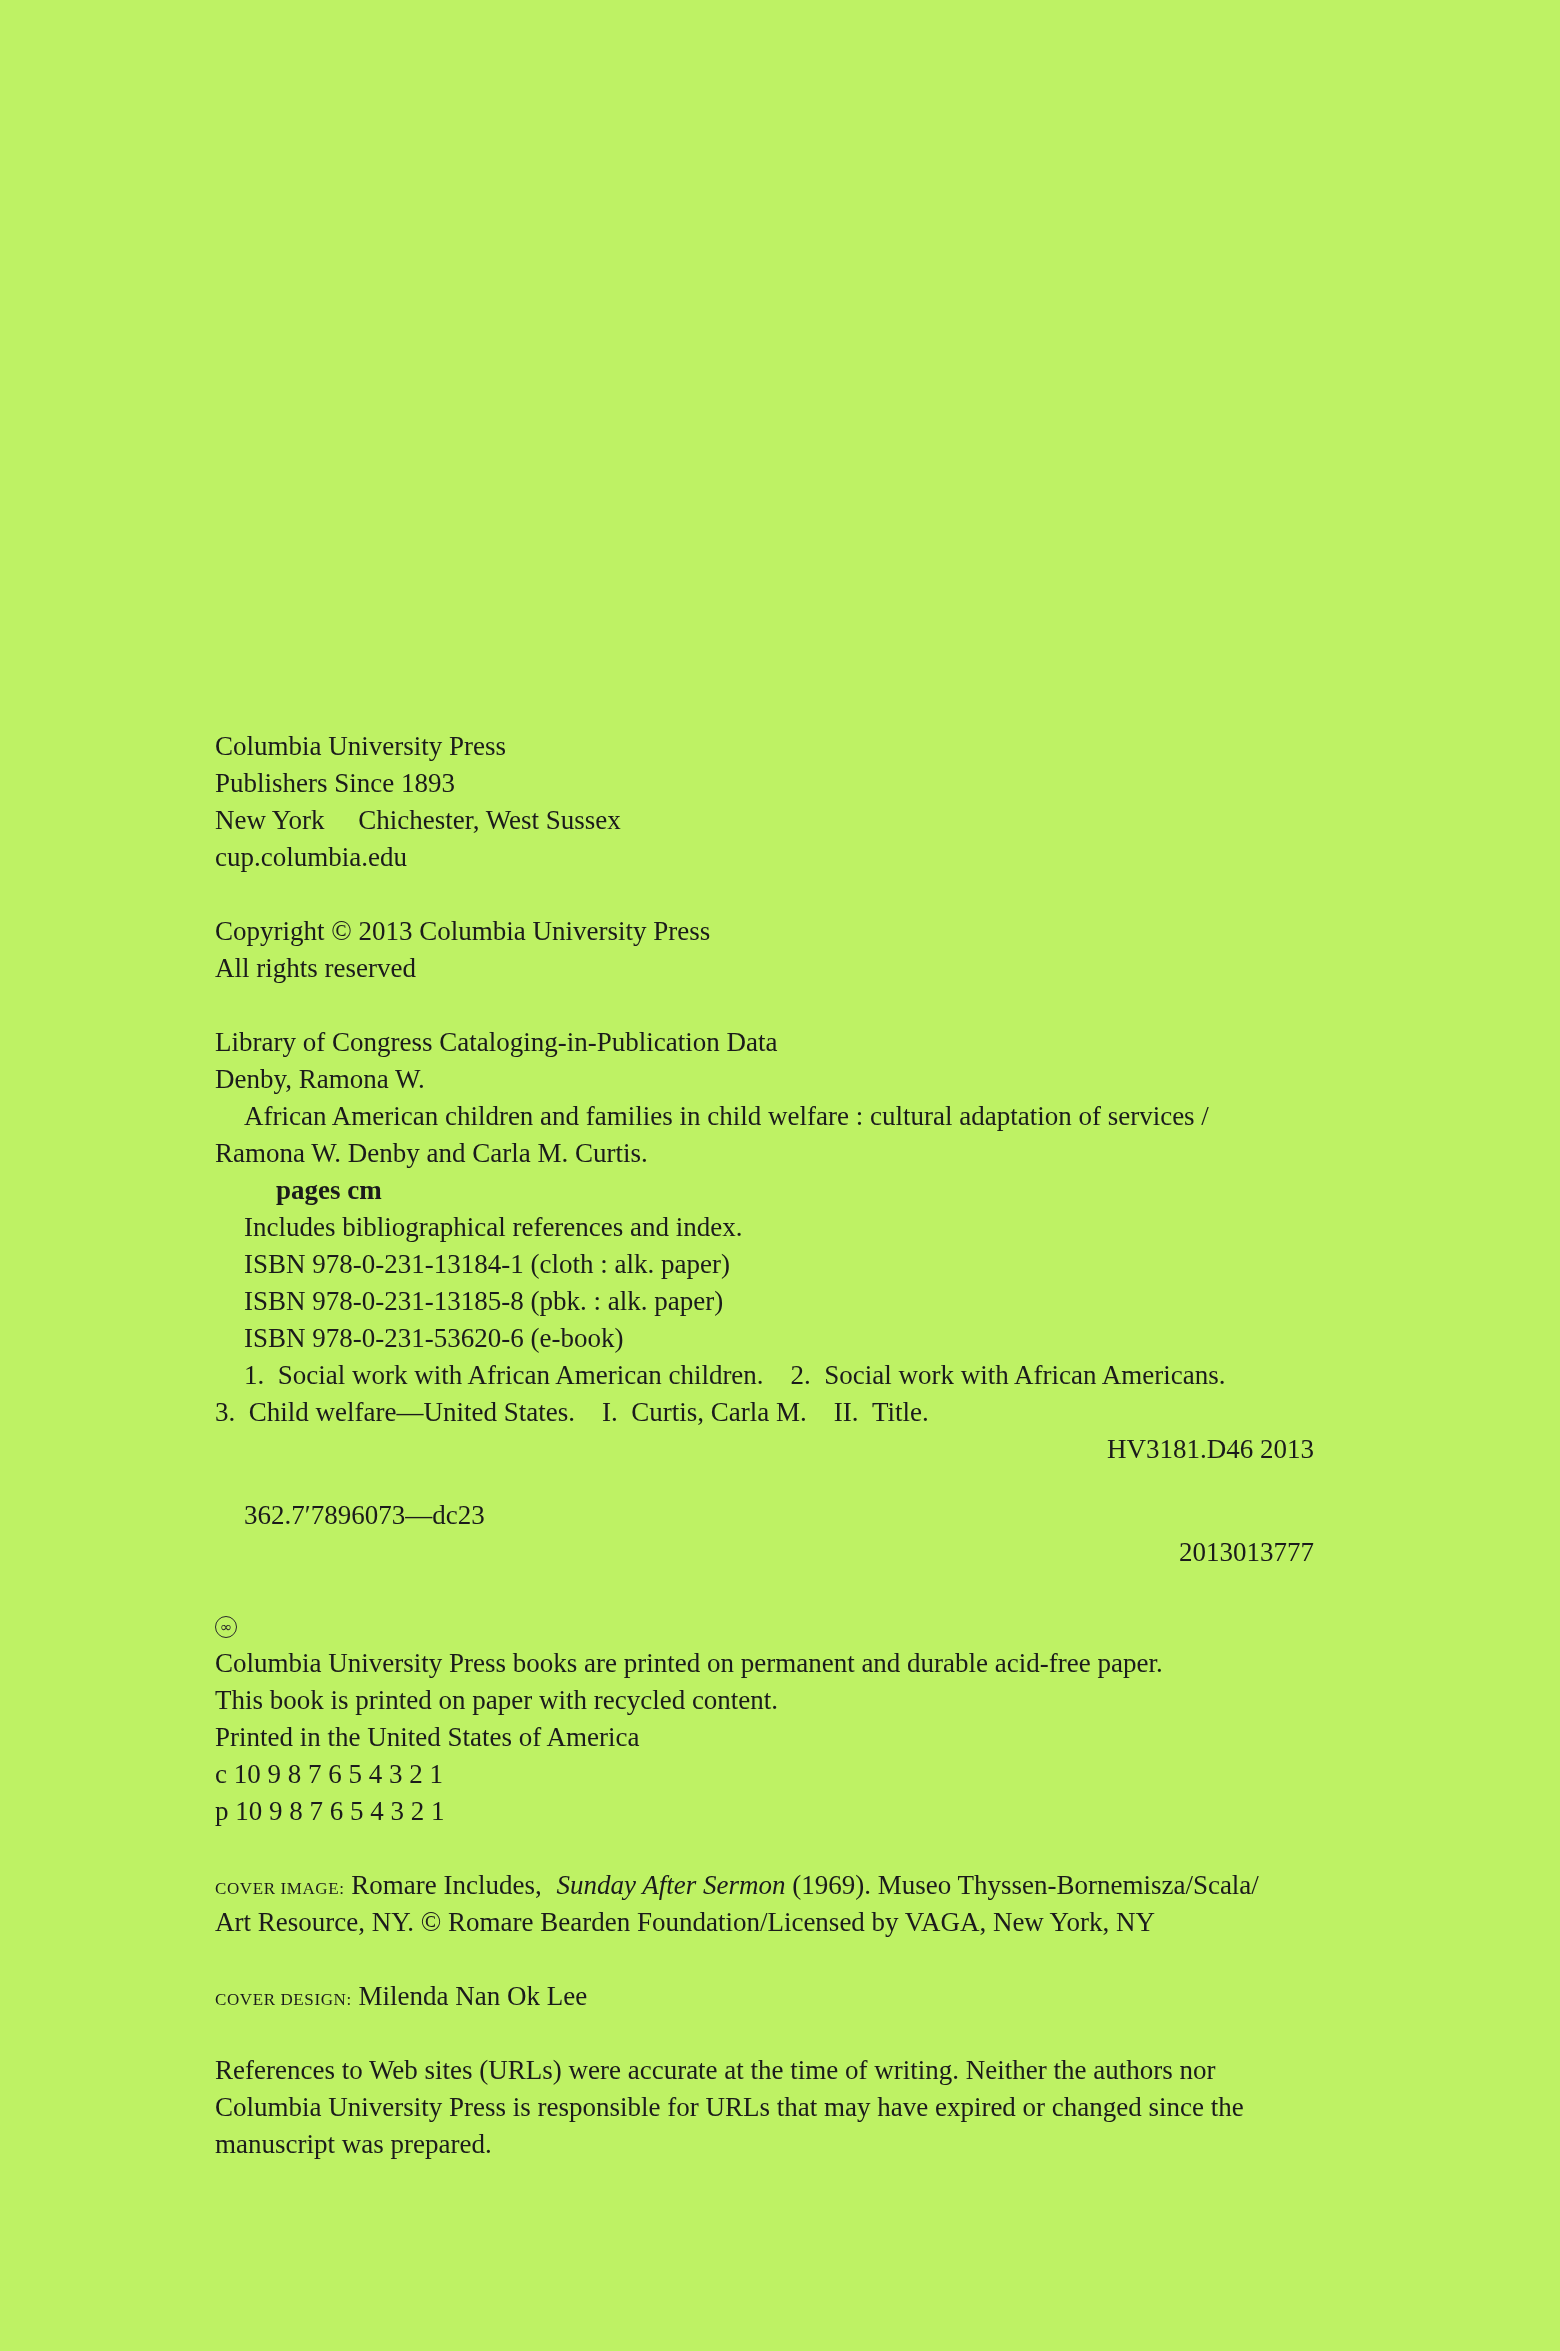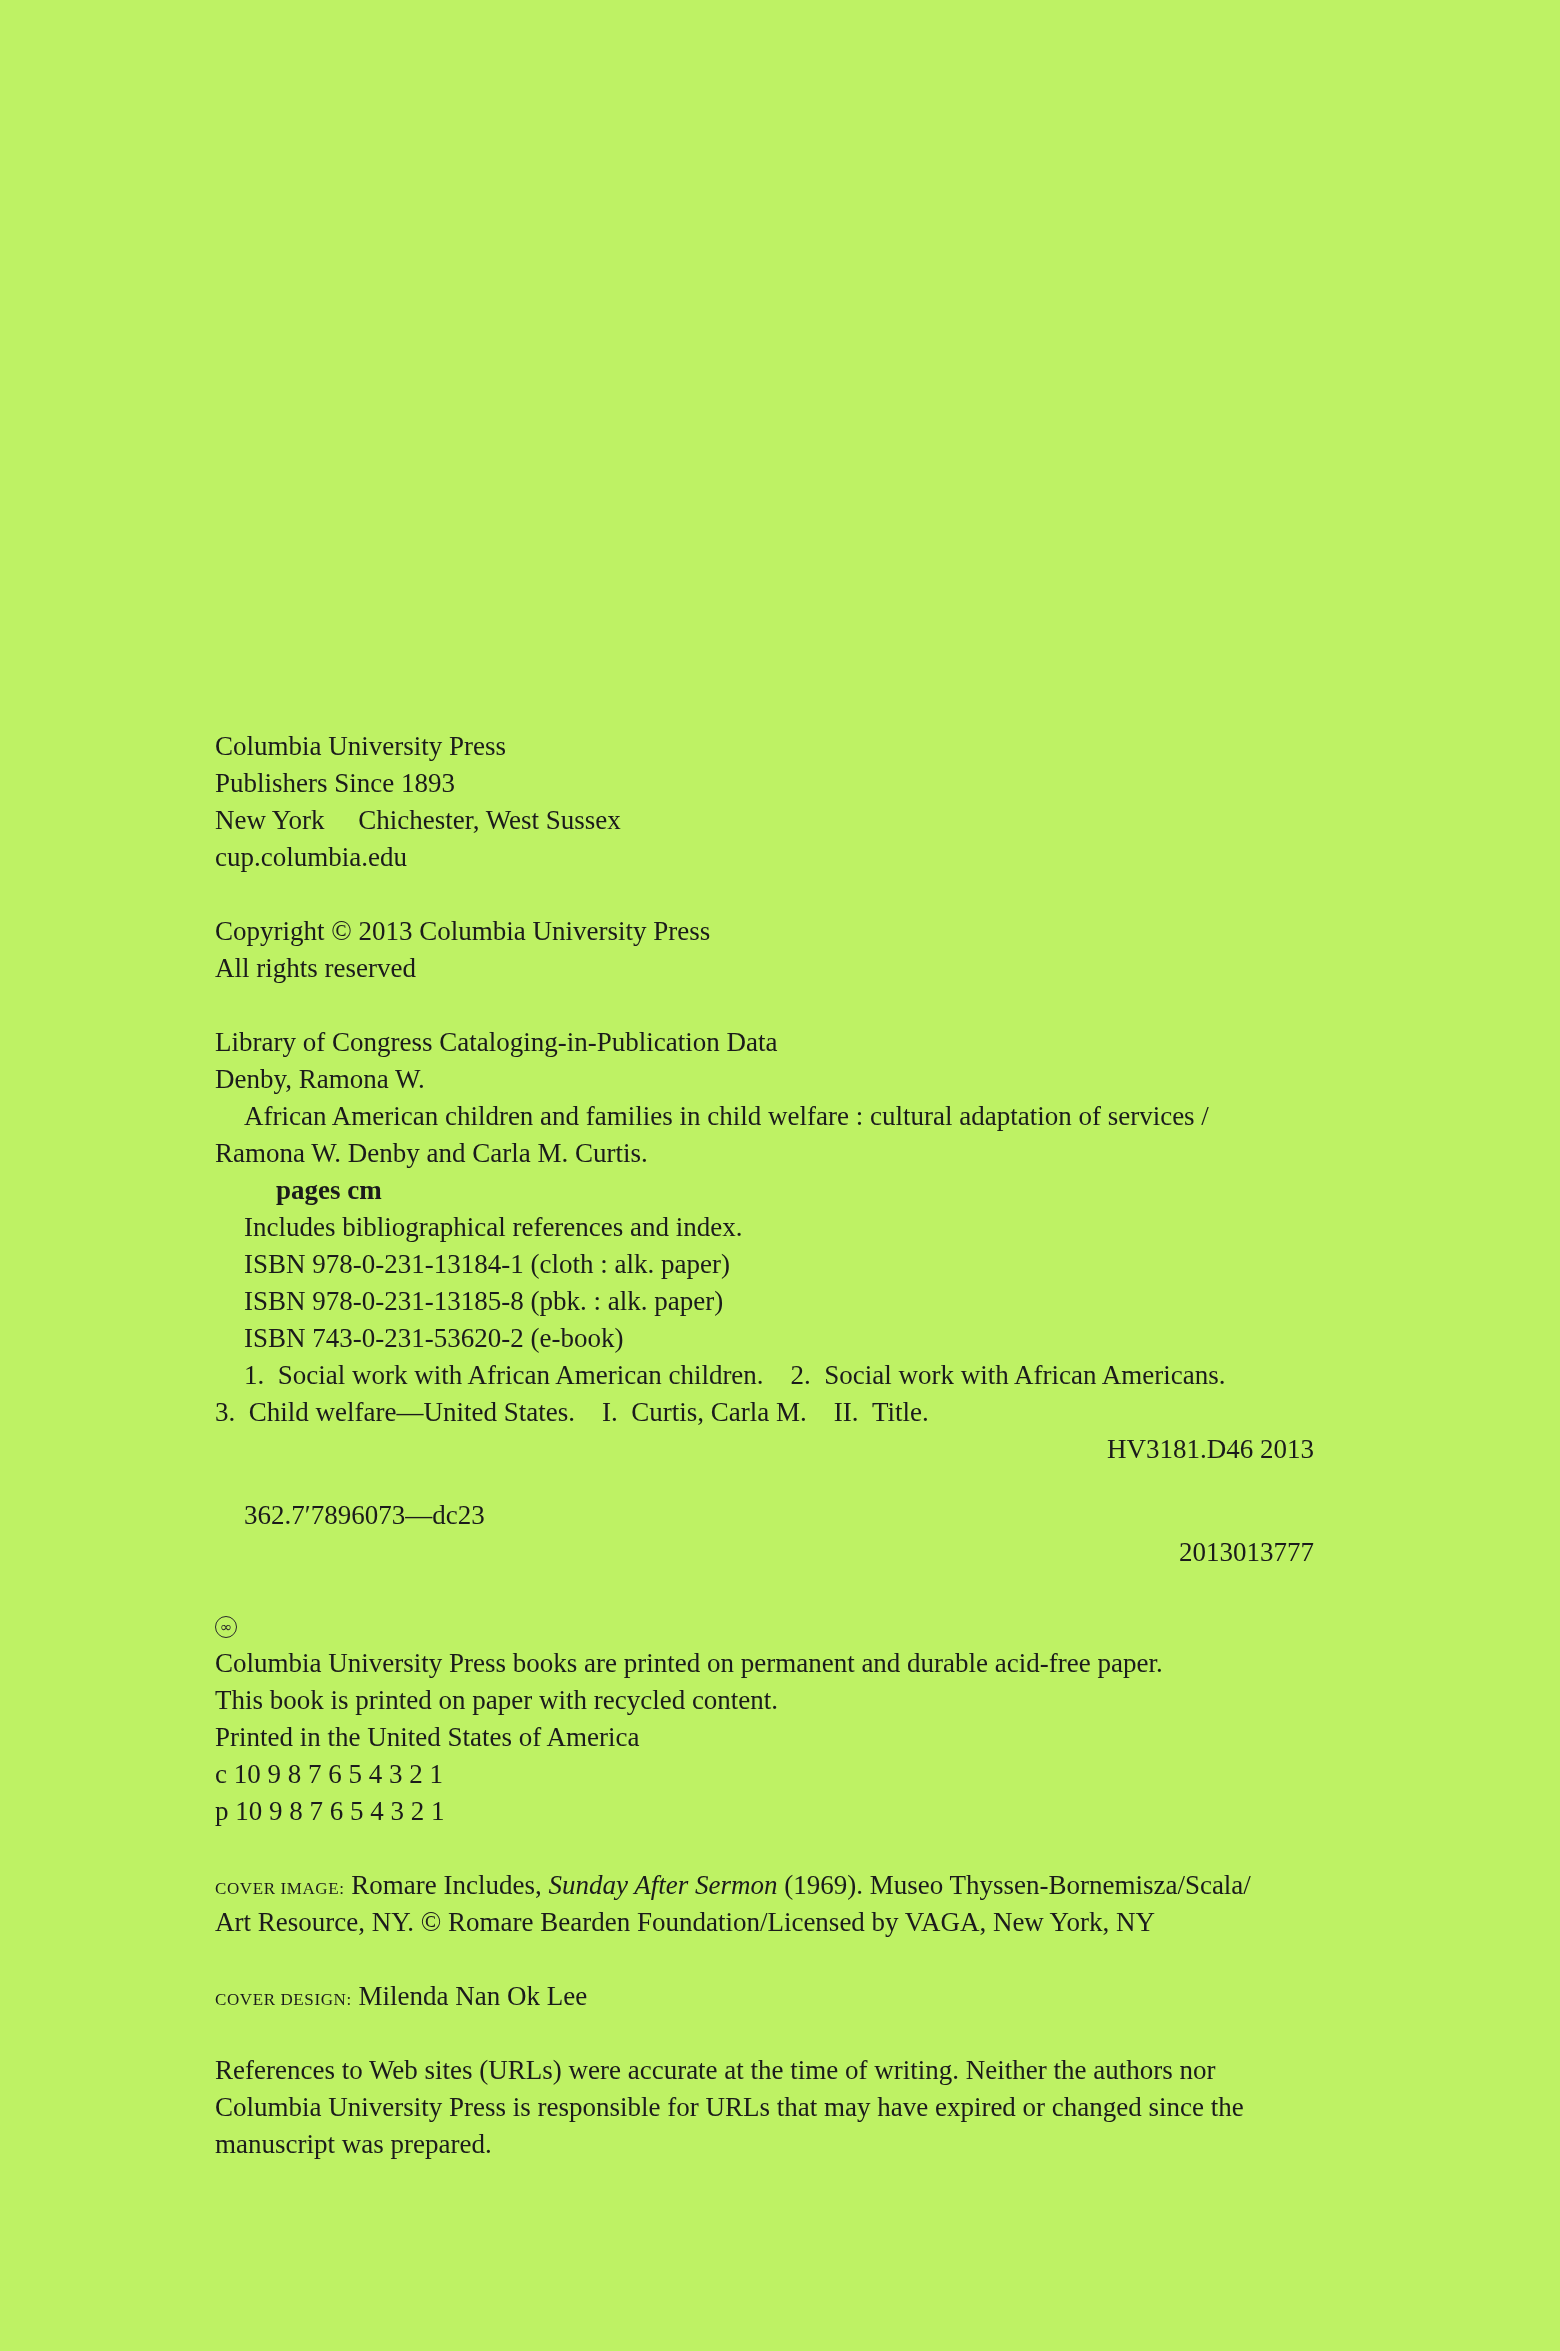--- a/index.html
+++ b/index.html
@@ -19,21 +19,21 @@
     width: 1099px;
   }
   .line {
     height: 37px;
     line-height: 37px;
     white-space: nowrap;
   }
   .spacer { height: 37px; }
   .right { text-align: right; }
   .seg { display: inline; }
-  .seg-italic { font-style: italic; }
+  .seg-italic { font-style: italic; margin-left: 8px; }
   .seg-smallcaps { font-size: 17px; letter-spacing: 0.6px; }
   .paper-symbol {
     display: inline-flex;
     align-items: center;
     justify-content: center;
     width: 22px;
     height: 22px;
     border: 1.5px solid #2a2a2a;
     border-radius: 50%;
     vertical-align: middle;
@@ -61,21 +61,21 @@
       <div class="line"><span class="seg seg-normal">All rights reserved</span></div>
       <div class="spacer"></div>
       <div class="line"><span class="seg seg-normal">Library of Congress Cataloging-in-Publication Data</span></div>
       <div class="line"><span class="seg seg-normal">Denby, Ramona W.</span></div>
       <div class="line" style="padding-left: 29px;"><span class="seg seg-normal">African American children and families in child welfare : cultural adaptation of services /</span></div>
       <div class="line"><span class="seg seg-normal">Ramona W. Denby and Carla M. Curtis.</span></div>
       <div class="line" style="padding-left: 61px; font-weight: bold;"><span class="seg seg-normal">pages cm</span></div>
       <div class="line" style="padding-left: 29px;"><span class="seg seg-normal">Includes bibliographical references and index.</span></div>
       <div class="line" style="padding-left: 29px;"><span class="seg seg-normal">ISBN 978-0-231-13184-1 (cloth : alk. paper)</span></div>
       <div class="line" style="padding-left: 29px; font-family: Liberation Serif, serif;"><span class="seg seg-normal">ISBN 978-0-231-13185-8 (pbk. : alk. paper)</span></div>
-      <div class="line" style="padding-left: 29px;"><span class="seg seg-normal">ISBN 743-0-231-53620-2 (e-book)</span></div>
+      <div class="line" style="padding-left: 29px;"><span class="seg seg-normal">ISBN 978-0-231-53620-6 (e-book)</span></div>
       <div class="line" style="padding-left: 29px;"><span class="seg seg-normal">1. Social work with African American children.  2. Social work with African Americans.</span></div>
       <div class="line"><span class="seg seg-normal">3. Child welfare—United States.  I. Curtis, Carla M.  II. Title.</span></div>
       <div class="line" style="padding-left: 29px; text-align: right;"><span class="seg seg-normal">HV3181.D46 2013</span></div>
       <div class="line" style="padding-left: 29px; margin-top: 29px;"><span class="seg seg-normal">362.7′7896073—dc23</span></div>
       <div class="line right"><span class="seg seg-normal">2013013777</span></div>
       <div class="spacer"></div>
       <div class="line"><span class="paper-symbol">
           <span class="glyph">∞</span>
         </span></div>
       <div class="line"><span class="seg seg-normal">Columbia University Press books are printed on permanent and durable acid-free paper.</span></div>

